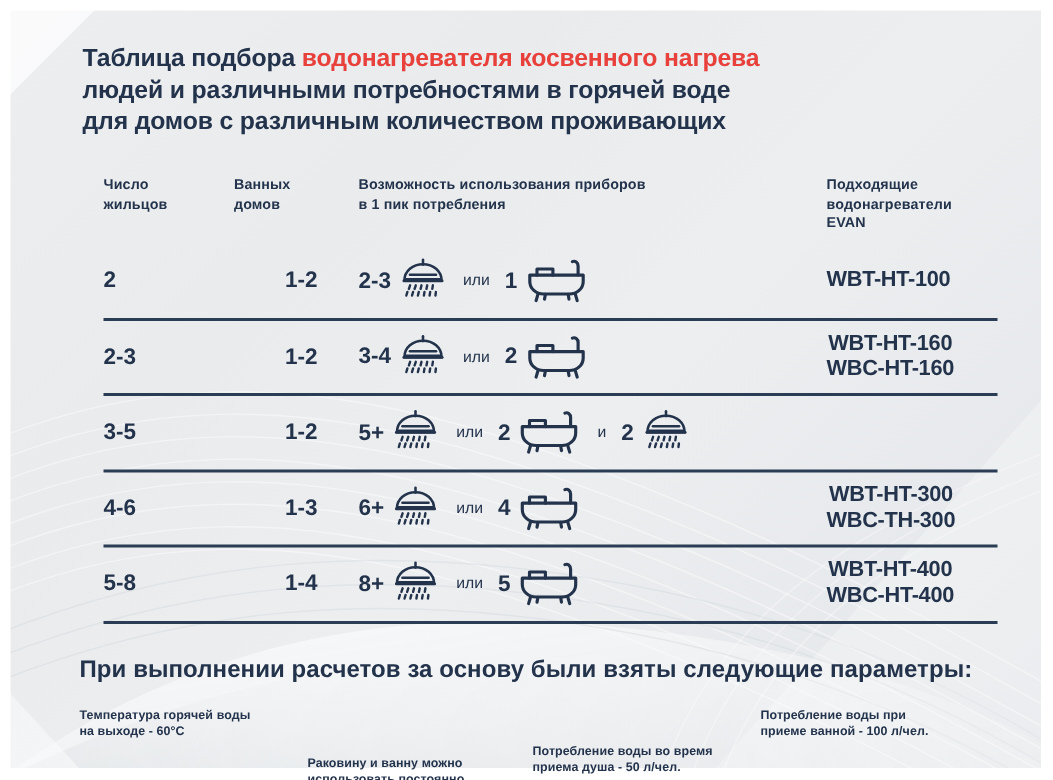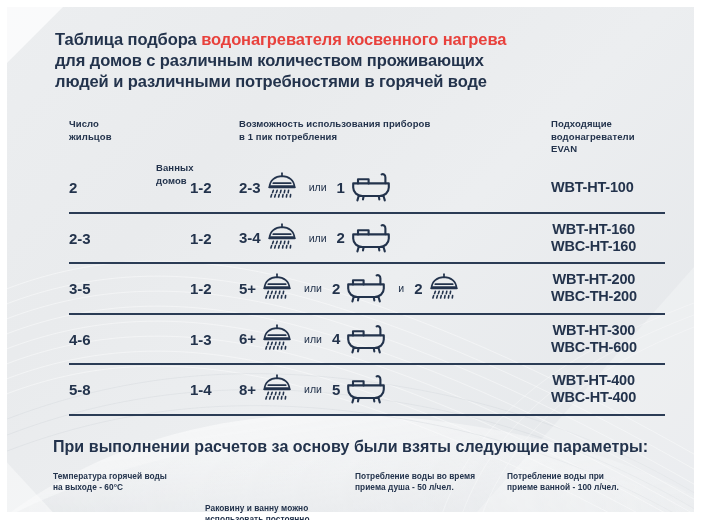--- a/index.html
+++ b/index.html
@@ -74,21 +74,21 @@
   }
   .th {
     position: absolute;
     font-size: 9.5px;
     font-weight: bold;
     color: #23334c;
     line-height: 12.5px;
     letter-spacing: 0.1px;
   }
   .th-1 { left: 53px; top: 0; }
-  .th-2 { left: 140px; top: 0; margin-top: 44px; }
+  .th-2 { left: 140px; top: 0; }
   .th-3 { left: 223px; top: 0; }
   .th-4 { left: 535px; top: 0; }
 
   .rows { position: relative; }
   .row {
     position: relative;
     height: 48.5px;
     border-bottom: 2.2px solid #2b3c55;
     margin: 0 53px 0 53px;
   }
@@ -158,21 +158,21 @@
   .param {
     position: absolute;
     font-size: 8.3px;
     font-weight: bold;
     color: #23334c;
     line-height: 11px;
     letter-spacing: 0.05px;
   }
   .p1 { left: 53px; width: 160px; }
   .p2 { left: 205px; width: 150px; margin-top: 32px; }
-  .p3 { left: 355px; width: 160px; }
+  .p3 { left: 355px; width: 160px; margin-top: 24px; }
   .p4 { left: 507px; width: 175px; }
 </style>
 </head>
 <body>
 
 <div id="root">
 
   <div class="bg"></div>
 
   <svg class="bg-waves" width="702" height="520" viewBox="0 0 702 520" preserveAspectRatio="none">
@@ -215,22 +215,22 @@
 
   <div class="frame-top"></div>
   <div class="frame-bottom"></div>
   <div class="frame-left"></div>
   <div class="frame-right"></div>
 
   <div class="content">
 
     <div class="title-block">
       <div class="title-line"><span>Таблица подбора </span><span class="title-accent">водонагревателя косвенного нагрева</span></div>
+      <div class="title-line">людей и различными потребностями в горячей воде</div>
       <div class="title-line">для домов с различным количеством проживающих</div>
-      <div class="title-line">людей и различными потребностями в горячей воде</div>
     </div>
 
     <div class="table">
 
       <div class="thead">
         <div class="th th-1">
           <div>Число</div>
           <div>жильцов</div>
         </div>
         <div class="th th-2">
@@ -409,24 +409,20 @@
                       <path d="M10.4 24.6 L9.7 27"></path>
                       <path d="M14.2 24.6 L13.6 27"></path>
                       <path d="M18 24.6 L17.6 27"></path>
                       <path d="M21.8 24.6 L21.4 27"></path>
                       <path d="M6.6 24.6 L5.9 27"></path>
                       <path d="M25.6 24.6 L25.3 27"></path>
                     </g>
                   </svg>
                 </div>
               </div>
-              <div class="cell c-models">
-                <span class="mline">WBT-HT-200</span>
-                <span class="mline">WBC-TH-200</span>
-              </div>
             </div>
           </div>
           <div class="row">
             <div class="row-inner">
               <div class="cell c-people">4-6</div>
               <div class="cell c-baths">1-3</div>
               <div class="cell c-usage">
                 <div class="usage-grp">
                   <span class="usage-num">6+</span>
                   <svg width="34" height="34" viewBox="0 0 34 34" class="icon-svg">
@@ -461,21 +457,21 @@
                       <path d="M9.6 26.3 L8.4 30.4"></path>
                       <path d="M14.6 26.3 L14 29.4"></path>
                       <path d="M29.8 26.3 L30.3 29.4"></path>
                       <path d="M34.6 26.3 L35.8 30.4"></path>
                     </g>
                   </svg>
                 </div>
               </div>
               <div class="cell c-models">
                 <span class="mline">WBT-HT-300</span>
-                <span class="mline">WBC-TH-600</span>
+                <span class="mline">WBC-TH-300</span>
               </div>
             </div>
           </div>
           <div class="row">
             <div class="row-inner">
               <div class="cell c-people">5-8</div>
               <div class="cell c-baths">1-4</div>
               <div class="cell c-usage">
                 <div class="usage-grp">
                   <span class="usage-num">8+</span>

